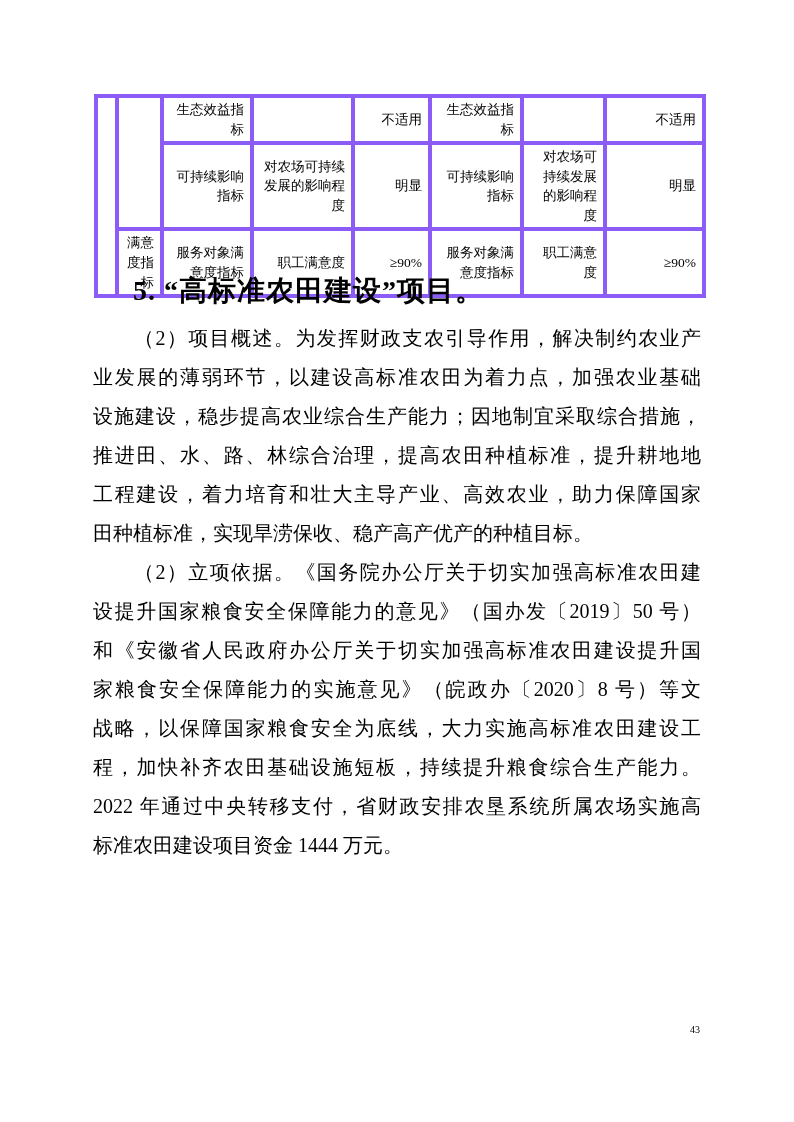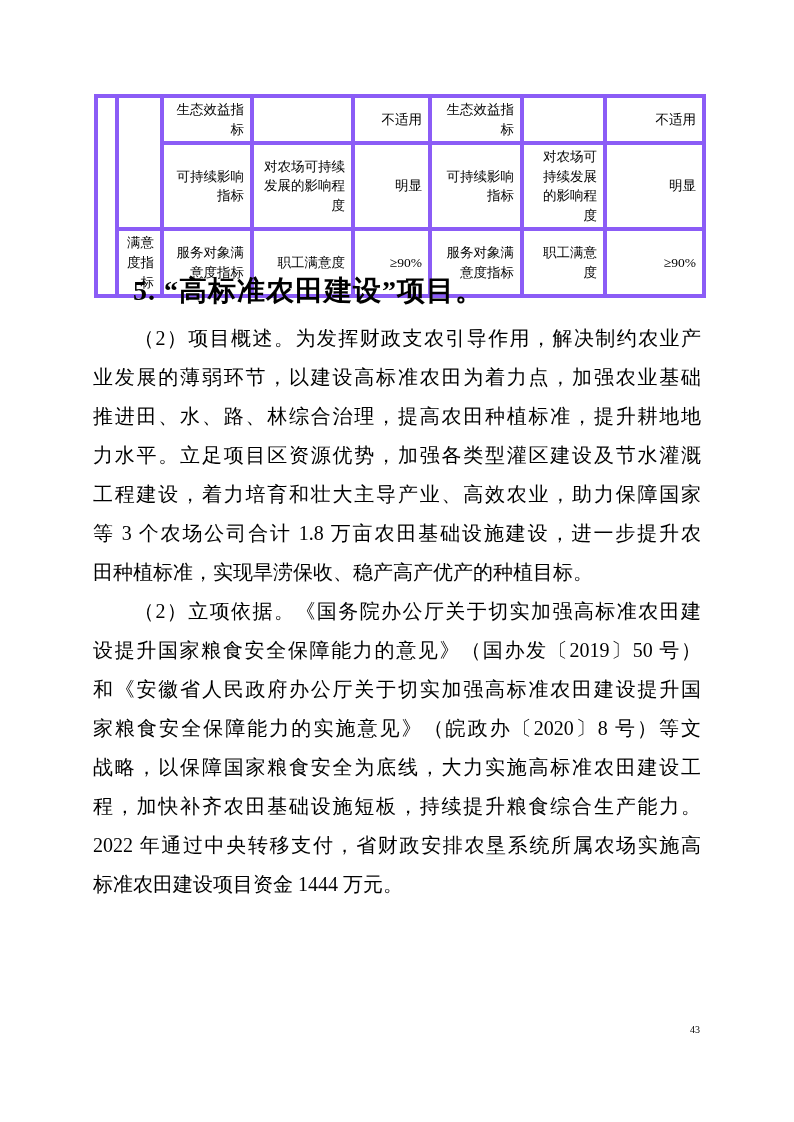--- a/index.html
+++ b/index.html
@@ -122,24 +122,23 @@
       </tr>
     </tbody>
   </table>
 
   <h2 class="section-heading">5. “高标准农田建设”项目。</h2>
 
   <div class="body-text">
     <div>
       <div class="text-line first">（2）项目概述。为发挥财政支农引导作用，解决制约农业产</div>
       <div class="text-line">业发展的薄弱环节，以建设高标准农田为着力点，加强农业基础</div>
+      <div class="text-line">设施建设，稳步提高农业综合生产能力；因地制宜采取综合措施，</div>
       <div class="text-line">推进田、水、路、林综合治理，提高农田种植标准，提升耕地地</div>
-      <div class="text-line">力水平。立足项目区资源优势，加强各类型灌区建设及节水灌溉</div>
       <div class="text-line">工程建设，着力培育和壮大主导产业、高效农业，助力保障国家</div>
-      <div class="text-line">等 3 个农场公司合计 1.8 万亩农田基础设施建设，进一步提升农</div>
       <div class="text-line last">田种植标准，实现旱涝保收、稳产高产优产的种植目标。</div>
     </div>
     <div>
       <div class="text-line first">（2）立项依据。《国务院办公厅关于切实加强高标准农田建</div>
       <div class="text-line">设提升国家粮食安全保障能力的意见》（国办发〔2019〕50 号）</div>
       <div class="text-line">和《安徽省人民政府办公厅关于切实加强高标准农田建设提升国</div>
       <div class="text-line">家粮食安全保障能力的实施意见》（皖政办〔2020〕8 号）等文</div>
       <div class="text-line">战略，以保障国家粮食安全为底线，大力实施高标准农田建设工</div>
       <div class="text-line">程，加快补齐农田基础设施短板，持续提升粮食综合生产能力。</div>
       <div class="text-line">2022 年通过中央转移支付，省财政安排农垦系统所属农场实施高</div>

